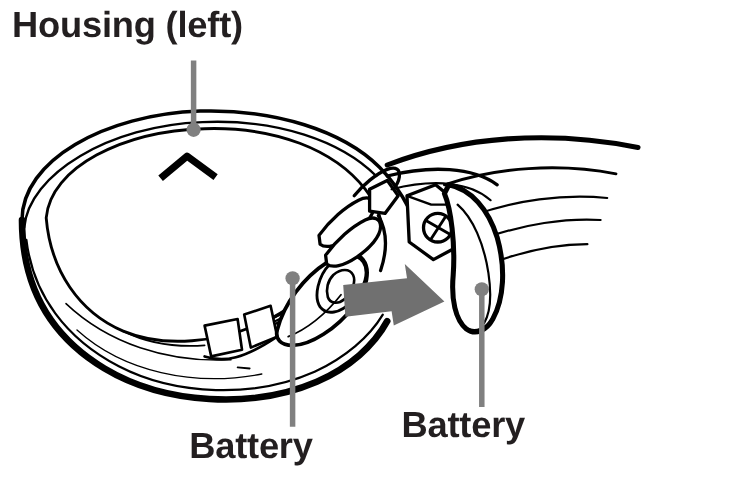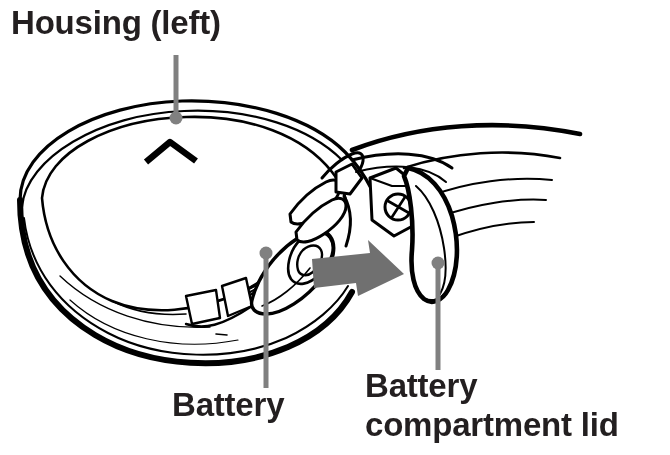--- a/index.html
+++ b/index.html
@@ -190,16 +190,15 @@
 
     </g>
   </svg>
 
   <div class="lbl" id="label-housing">Housing (left)</div>
 
   <div class="lbl" id="label-battery">Battery</div>
 
   <div class="lbl" id="label-lid">
     <span class="l1">Battery</span>
-    <span class="l2">compartment lid</span>
   </div>
 
 </div>
 
 </body></html>

